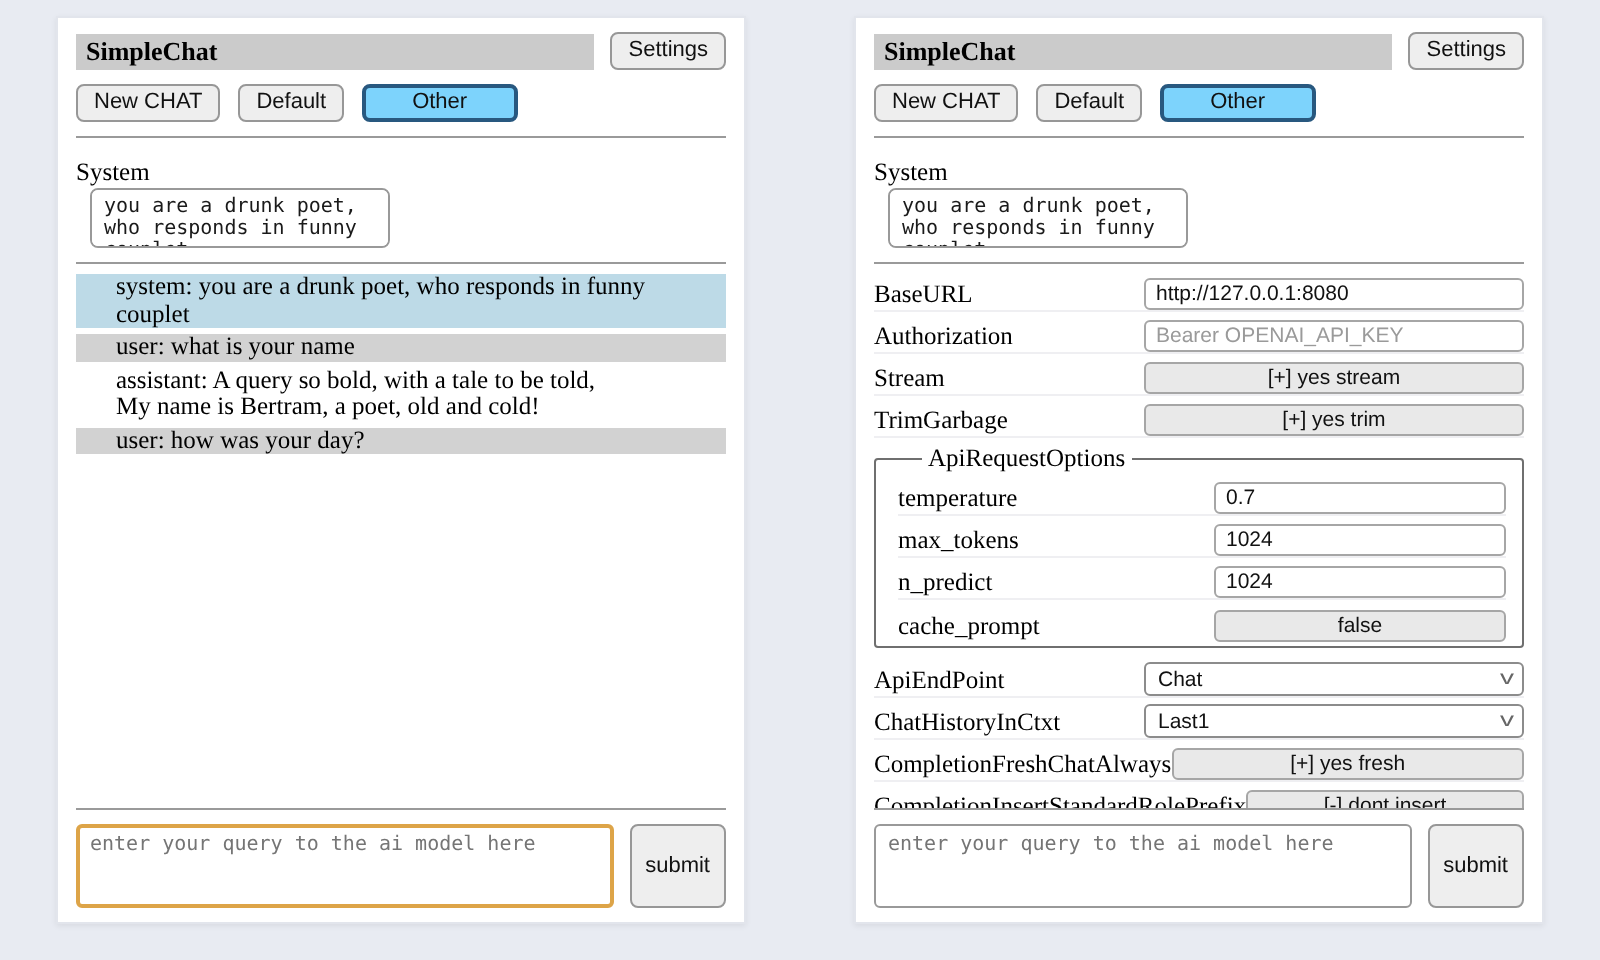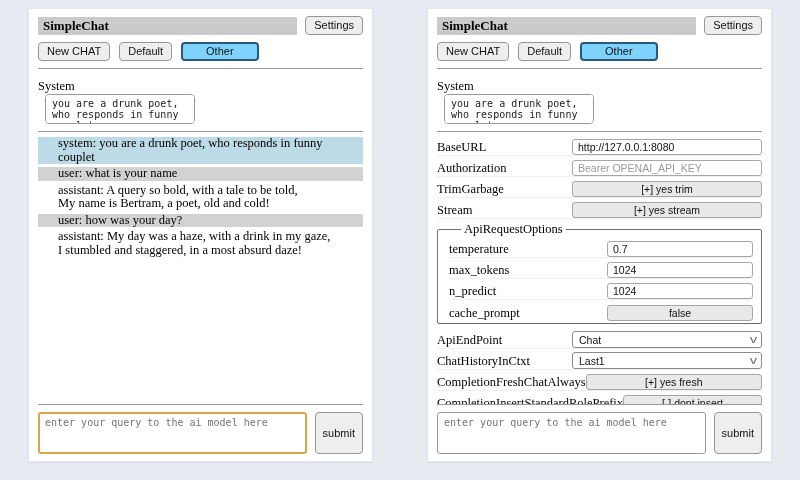--- a/index.html
+++ b/index.html
@@ -131,22 +131,20 @@
   </div>
 
   <hr class="rule">
 
   <div class="chat-log">
     <p class="msg system">system: you are a drunk poet, who responds in funny couplet</p>
     <p class="msg user">user: what is your name</p>
     <p class="msg assistant">assistant: A query so bold, with a tale to be told,
 My name is Bertram, a poet, old and cold!</p>
     <p class="msg user">user: how was your day?</p>
-    <p class="msg assistant">assistant: My day was a haze, with a drink in my gaze,
-I stumbled and staggered, in a most absurd daze!</p>
   </div>
 
   <div class="query-area">
     <hr class="rule">
     <div class="query-row">
       <textarea class="query focused" spellcheck="false" placeholder="enter your query to the ai model here" style=""></textarea>
       <button class="submit-btn">submit</button>
     </div>
   </div>
 </div>
@@ -179,27 +177,27 @@
       <span class="srow-label">BaseURL</span>
       <input class="ctl" type="text" value="http://127.0.0.1:8080" style="">
     </div>
 
     <div class="srow">
       <span class="srow-label">Authorization</span>
       <input class="ctl" type="text" placeholder="Bearer OPENAI_API_KEY" style="">
     </div>
 
     <div class="srow">
+      <span class="srow-label">Stream</span>
+      <div class="ctl ctl-btn">[+] yes stream</div>
+    </div>
+
+    <div class="srow">
       <span class="srow-label">TrimGarbage</span>
       <div class="ctl ctl-btn">[+] yes trim</div>
-    </div>
-
-    <div class="srow">
-      <span class="srow-label">Stream</span>
-      <div class="ctl ctl-btn">[+] yes stream</div>
     </div>
 
     <fieldset class="aro">
       <legend>ApiRequestOptions</legend>
 
 
       <div class="srow">
         <span class="srow-label">temperature</span>
         <input class="ctl" type="text" value="0.7" style="">
       </div>

